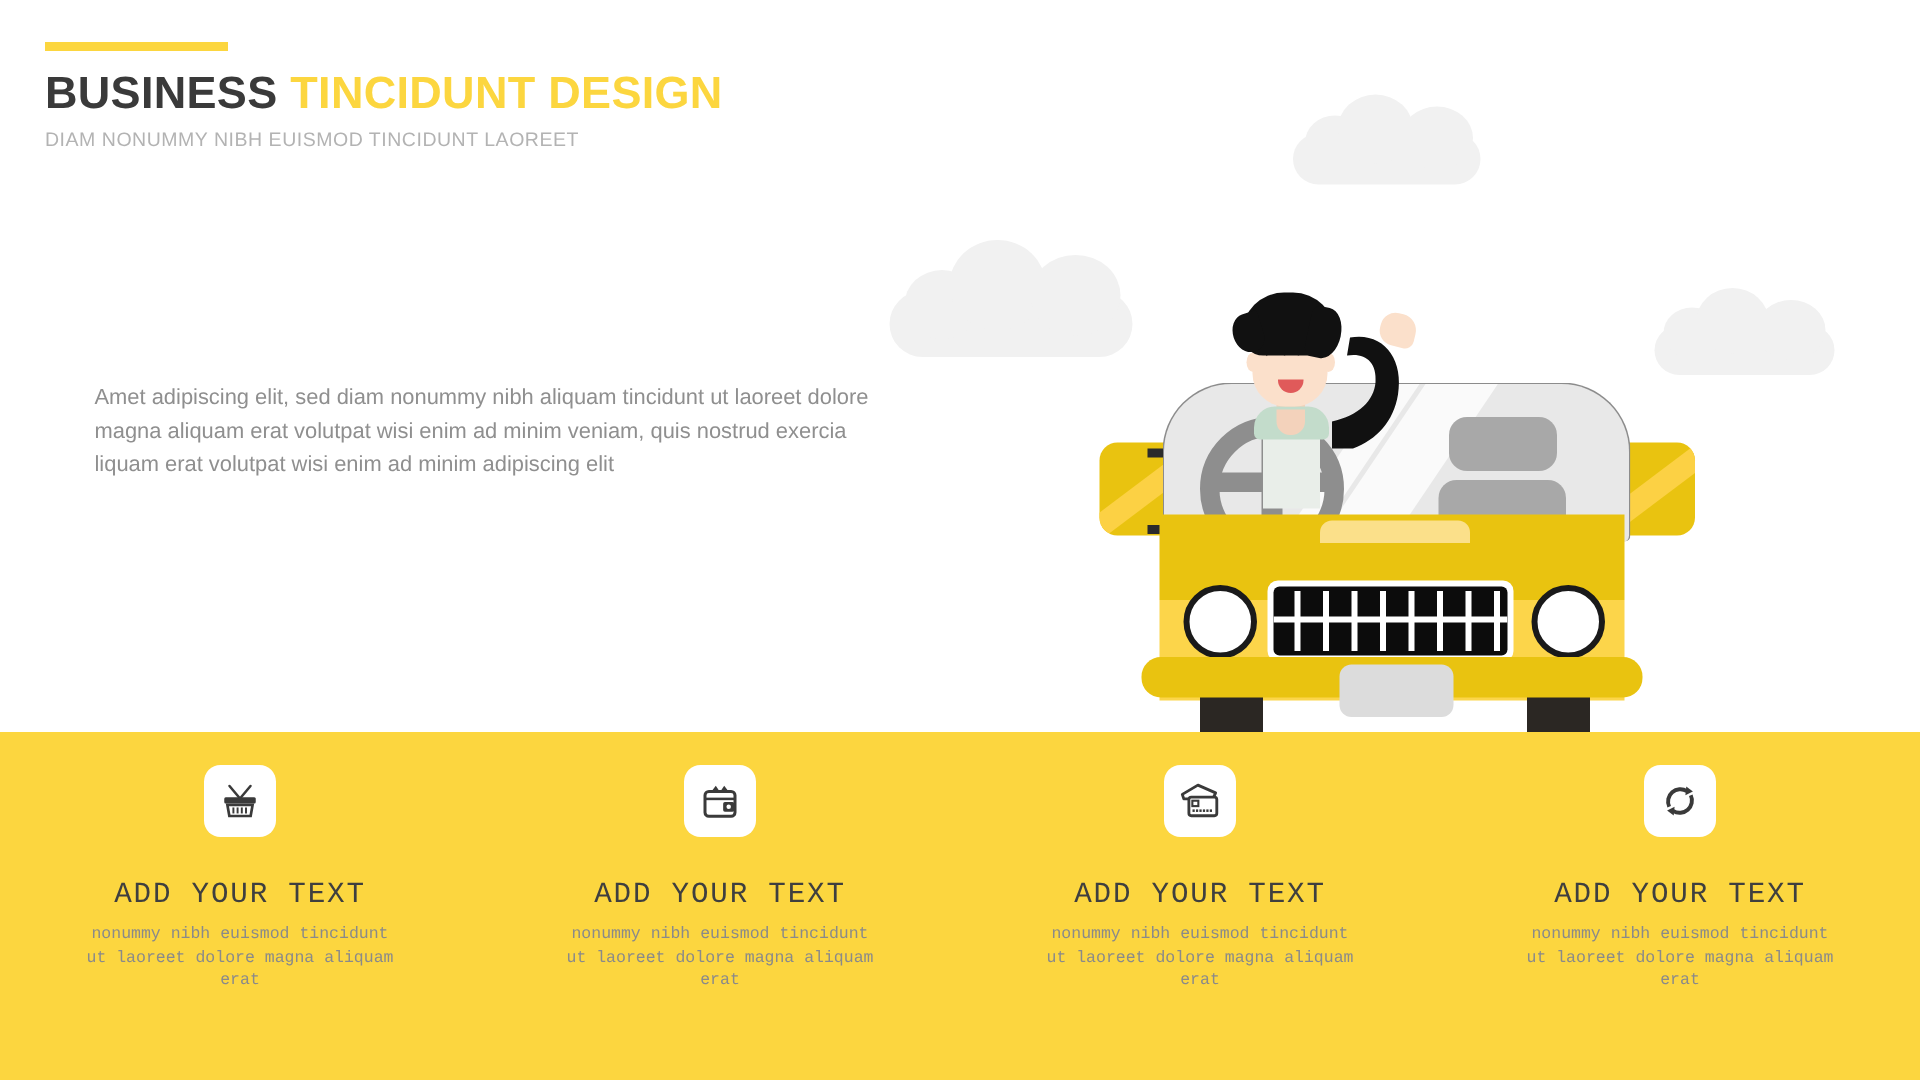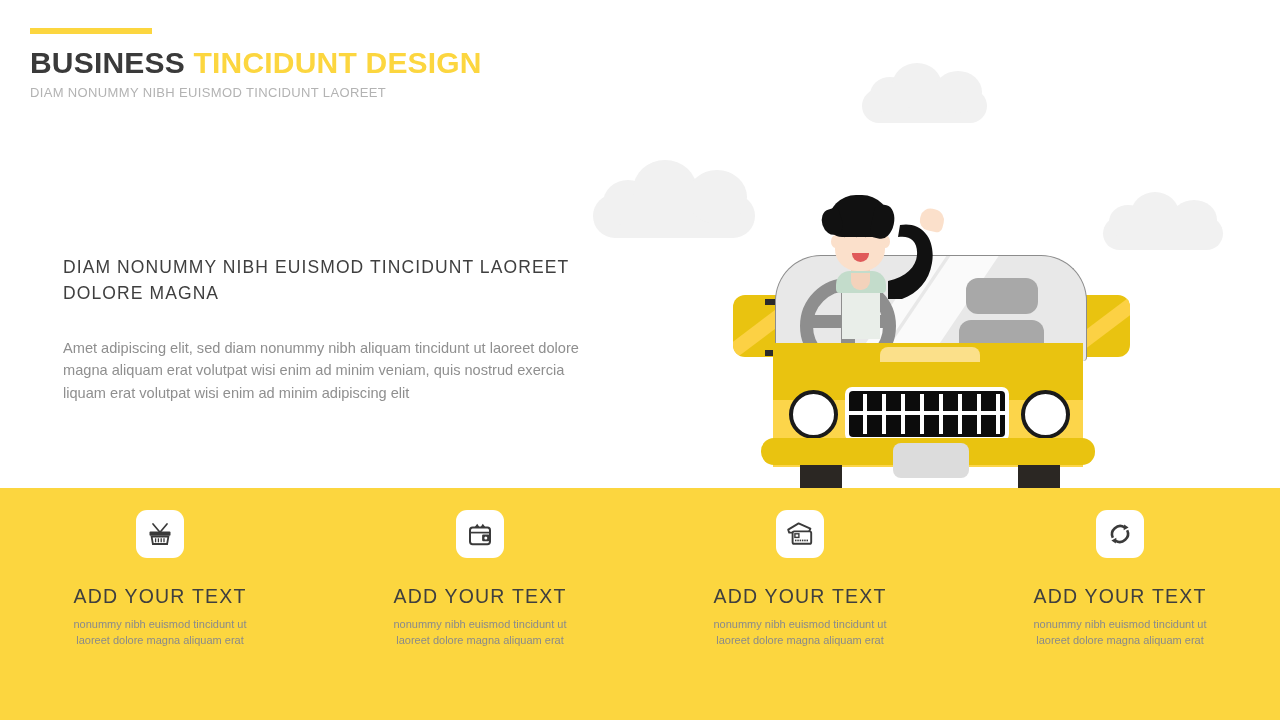--- a/index.html
+++ b/index.html
@@ -324,20 +324,21 @@
     width: 100%;
     height: 100%;
     padding-top: 22px;
     box-sizing: border-box;
   }
   .card {
     flex: 1 1 0;
     display: flex;
     flex-direction: column;
     align-items: center;
+    font-family: Liberation Mono, monospace;
   }
   .icon-tile {
     width: 48px; height: 48px;
     background: #ffffff;
     border-radius: 11px;
     display: flex;
     align-items: center;
     justify-content: center;
   }
   .card-title {
@@ -362,21 +363,20 @@
 <div id="header-block">
   <div id="accent-bar"></div>
   <div id="page-title">
     <span class="t-dark">BUSINESS</span>
     <span class="t-accent">TINCIDUNT DESIGN</span>
   </div>
   <div id="page-subtitle">DIAM NONUMMY NIBH EUISMOD TINCIDUNT LAOREET</div>
 </div>
 
 <div id="body-block">
-  <h2 id="body-heading">DIAM NONUMMY NIBH EUISMOD TINCIDUNT LAOREET DOLORE MAGNA</h2>
   <p id="body-paragraph">Amet adipiscing elit, sed diam nonummy nibh aliquam tincidunt ut laoreet dolore magna aliquam erat volutpat wisi enim ad minim veniam, quis nostrud exercia liquam erat volutpat wisi enim ad minim adipiscing elit</p>
 </div>
 
 <div id="sky">
 
   <div class="cloud" style="left:862px; top:63px; width:125px; height:60px;">
     <div class="base" style="left:0; top:26px; width:125px; height:34px;"></div>
     <div class="puff" style="left:8px; top:14px; width:40px; height:36px;"></div>
     <div class="puff" style="left:30px; top:0px; width:50px; height:46px;"></div>
     <div class="puff" style="left:72px; top:8px; width:48px; height:42px;"></div>

